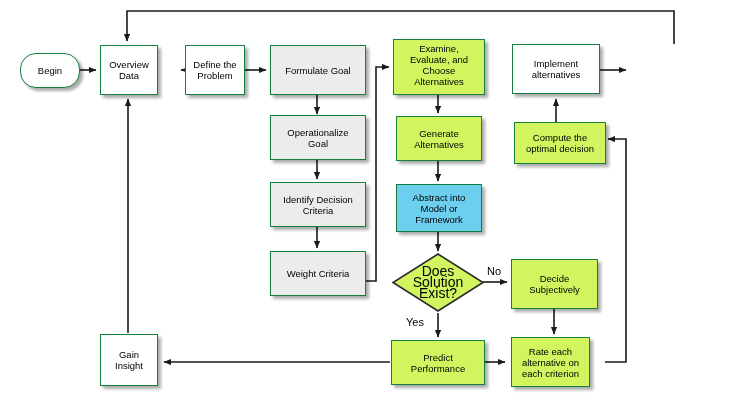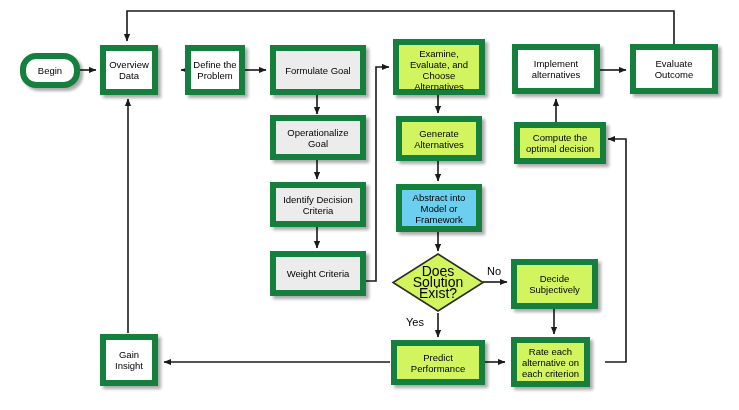--- a/index.html
+++ b/index.html
@@ -1,21 +1,21 @@
 <!DOCTYPE html>
 <html><head>
 <meta charset="utf-8">
 <style>
   html,body{margin:0;padding:0;background:#ffffff;}
   body{font-family:"Liberation Sans","DejaVu Sans",sans-serif;}
   #canvas{position:relative;width:739px;height:410px;background:#ffffff;overflow:hidden;}
   #svg-layer{position:absolute;left:0;top:0;width:739px;height:410px;}
 
   .node{position:absolute;box-sizing:border-box;display:flex;align-items:center;
-        justify-content:center;text-align:center;border:6px solid #15803d;
+        justify-content:center;text-align:center;border:1px solid #15803d;
         font-size:9.5px;line-height:11px;color:#000;
         box-shadow:3px 3px 3px rgba(0,0,0,0.33);}
   .node span{display:block;padding:0 2px;}
   .fill-white{background:#ffffff;}
   .fill-gray{background:#ececec;}
   .fill-green{background:#d2f55f;}
   .fill-blue{background:#6dcfef;}
   .node.rounded{border-radius:16px/16px;}
   .node.overflowtext{align-items:flex-start;padding-top:3px;}
 
@@ -146,20 +146,17 @@
   </div>
 
   <div class="node fill-green" style="left:514px;top:122px;width:92px;height:42px;">
     <span>Compute the<br>optimal decision</span>
   </div>
 
   <div class="node fill-white" style="left:512px;top:44px;width:88px;height:50px;">
     <span>Implement<br>alternatives</span>
   </div>
 
-  <div class="node fill-white" style="left:630px;top:44px;width:88px;height:50px;">
-    <span>Evaluate<br>Outcome</span>
-  </div>
 
   <div class="edgelabel" style="left:487px;top:265px;">No</div>
   <div class="edgelabel" style="left:406px;top:316px;">Yes</div>
 
 </div>
 
 </body></html>

